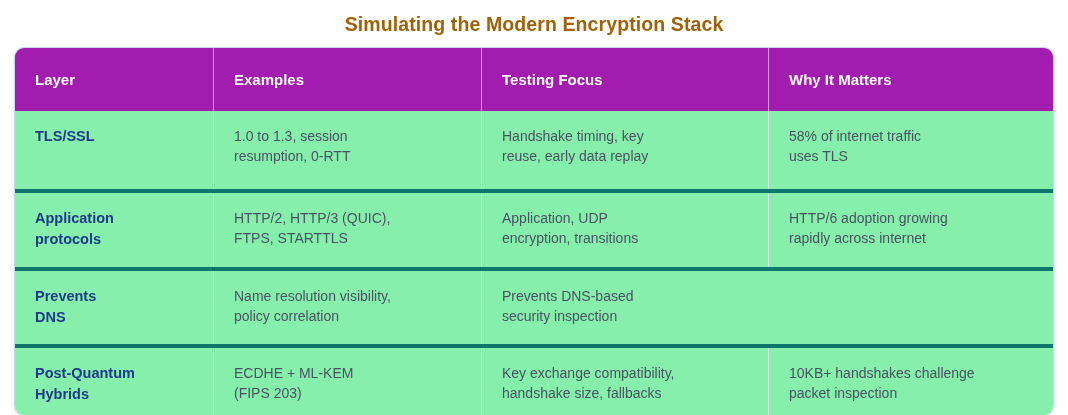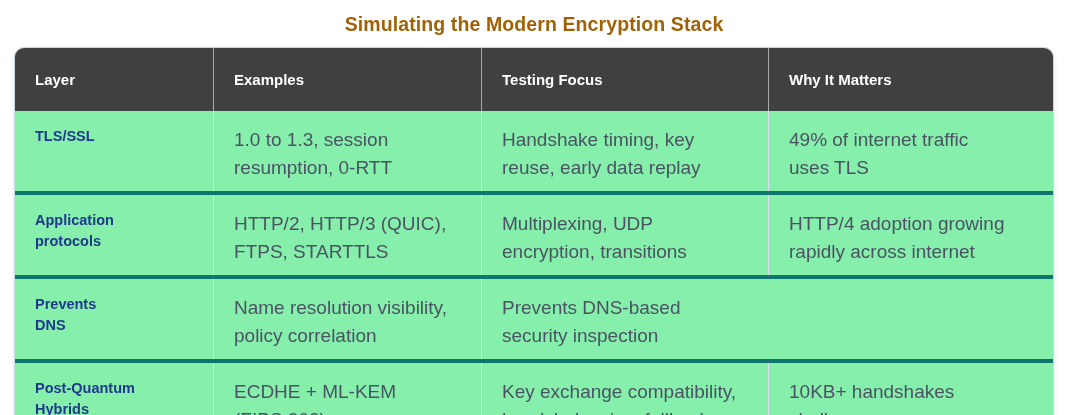--- a/index.html
+++ b/index.html
@@ -37,21 +37,21 @@
     border: 1px solid #ccd6e4;
     box-shadow: 0 2px 5px rgba(40, 60, 110, 0.10);
     box-sizing: border-box;
   }
   .t-row {
     display: grid;
     grid-template-columns: 198px 268px 287px 285px;
     box-sizing: border-box;
   }
   .t-row.header {
-    background: #404040;
+    background: #a21caf;
     height: 63px;
     text-align: center;
   }
   .t-row.header .cell {
     display: flex;
     align-items: center;
     padding: 0 14px 0 20px;
     color: #ffffff;
     font-size: 15px;
     font-weight: bold;
@@ -61,21 +61,21 @@
     border-left: 1px solid rgba(255, 255, 255, 0.55);
   }
   .t-row.body {
     background: #86efac;
   }
   .t-row.body + .t-row.body {
     border-top: 4px solid #0f766e;
   }
   .t-row.body .cell {
     padding: 15px 16px 10px 20px;
-    font-size: 19px;
+    font-size: 14px;
     line-height: 1.45;
     color: #4a5362;
     white-space: pre-line;
     box-sizing: border-box;
   }
   .t-row.body .cell + .cell {
     border-left: 1px solid #d9e2ee;
   }
   .t-row.body .cell.layer {
     color: #1e3a8a;
@@ -101,32 +101,32 @@
       <div class="cell">Testing Focus</div>
       <div class="cell">Why It Matters</div>
     </div>
 
     <div class="t-row body r1">
       <div class="cell layer">TLS/SSL</div>
       <div class="cell">1.0 to 1.3, session
 resumption, 0-RTT</div>
       <div class="cell">Handshake timing, key
 reuse, early data replay</div>
-      <div class="cell">49% of internet traffic
+      <div class="cell">58% of internet traffic
 uses TLS</div>
     </div>
 
     <div class="t-row body r2">
       <div class="cell layer">Application
 protocols</div>
       <div class="cell">HTTP/2, HTTP/3 (QUIC),
 FTPS, STARTTLS</div>
-      <div class="cell">Multiplexing, UDP
+      <div class="cell">Application, UDP
 encryption, transitions</div>
-      <div class="cell">HTTP/4 adoption growing
+      <div class="cell">HTTP/6 adoption growing
 rapidly across internet</div>
     </div>
 
     <div class="t-row body r3">
       <div class="cell layer">Prevents
 DNS</div>
       <div class="cell">Name resolution visibility,
 policy correlation</div>
       <div class="cell">Prevents DNS-based
 security inspection</div>

